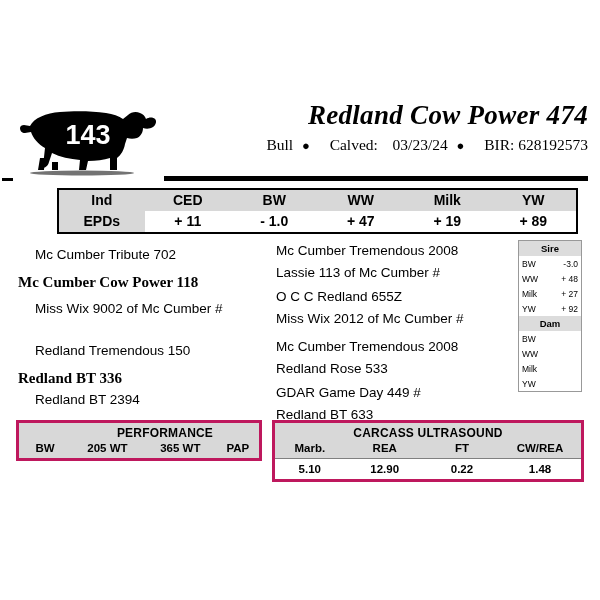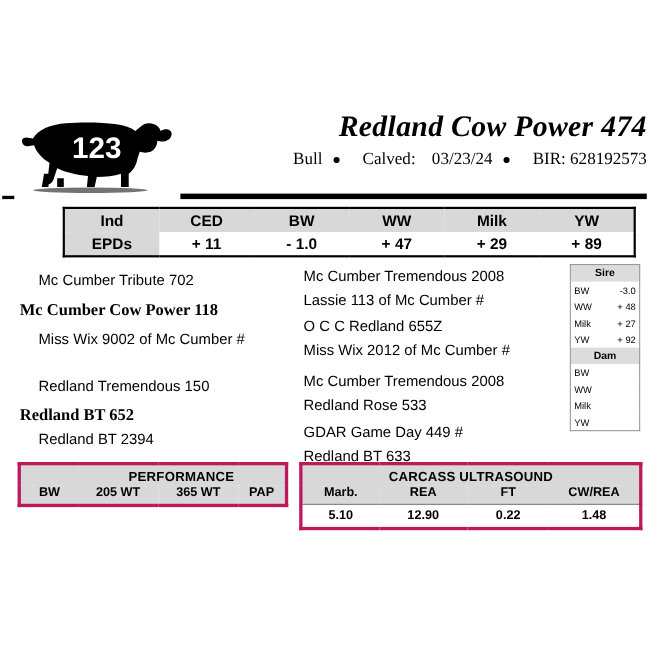--- a/index.html
+++ b/index.html
@@ -227,21 +227,21 @@
         L 13 33
         C 10 33, 8 31, 8 28
         C 8 26, 10 25, 12 25
         Z
         M 28 58
         L 33 58 L 32 70 L 26 70 Z
         "></path>
       <path fill="#000000" d="M 40 70 L 46 70 L 46 62 L 40 62 Z"></path>
       <ellipse cx="70" cy="73" rx="52" ry="2.5" fill="#000000" opacity="0.55"></ellipse>
     </svg>
-    <div id="lot-number">123</div>
+    <div id="lot-number">143</div>
   </div>
 
   <div id="title-block">
     <div id="animal-name">Redland Cow Power 474</div>
     <div id="subtitle">
       <span>Bull</span>
       <span class="bullet-dot">●</span>
       <span class="sub-gap"></span>
       <span>Calved:</span>
       <span class="sub-gap"></span>
@@ -264,34 +264,34 @@
     <td>BW</td>
     <td>WW</td>
     <td>Milk</td>
     <td>YW</td>
   </tr>
   <tr class="epd-values">
     <td class="ind-col">EPDs</td>
     <td>+ 11</td>
     <td>- 1.0</td>
     <td>+ 47</td>
-    <td>+ 29</td>
+    <td>+ 19</td>
     <td>+ 89</td>
   </tr>
 </tbody>
   </table>
 
 <div id="pedigree">
 
   <div class="ped-col" id="ped-left">
     <div class="ped-line indent1" style="top:12px">Mc Cumber Tribute 702</div>
     <div class="ped-line bold" style="top:39px">Mc Cumber Cow Power 118</div>
     <div class="ped-line indent1" style="top:66px">Miss Wix 9002 of Mc Cumber #</div>
     <div class="ped-line indent1" style="top:108px">Redland Tremendous 150</div>
-    <div class="ped-line bold" style="top:135px">Redland BT 652</div>
+    <div class="ped-line bold" style="top:135px">Redland BT 336</div>
     <div class="ped-line indent1" style="top:157px">Redland BT 2394</div>
   </div>
 
   <div class="ped-col" id="ped-right">
     <div class="ped-line" style="top:8px">Mc Cumber Tremendous 2008</div>
     <div class="ped-line" style="top:30px">Lassie 113 of Mc Cumber #</div>
     <div class="ped-line" style="top:54px">O C C Redland 655Z</div>
     <div class="ped-line" style="top:76px">Miss Wix 2012 of Mc Cumber #</div>
     <div class="ped-line" style="top:104px">Mc Cumber Tremendous 2008</div>
     <div class="ped-line" style="top:126px">Redland Rose 533</div>

